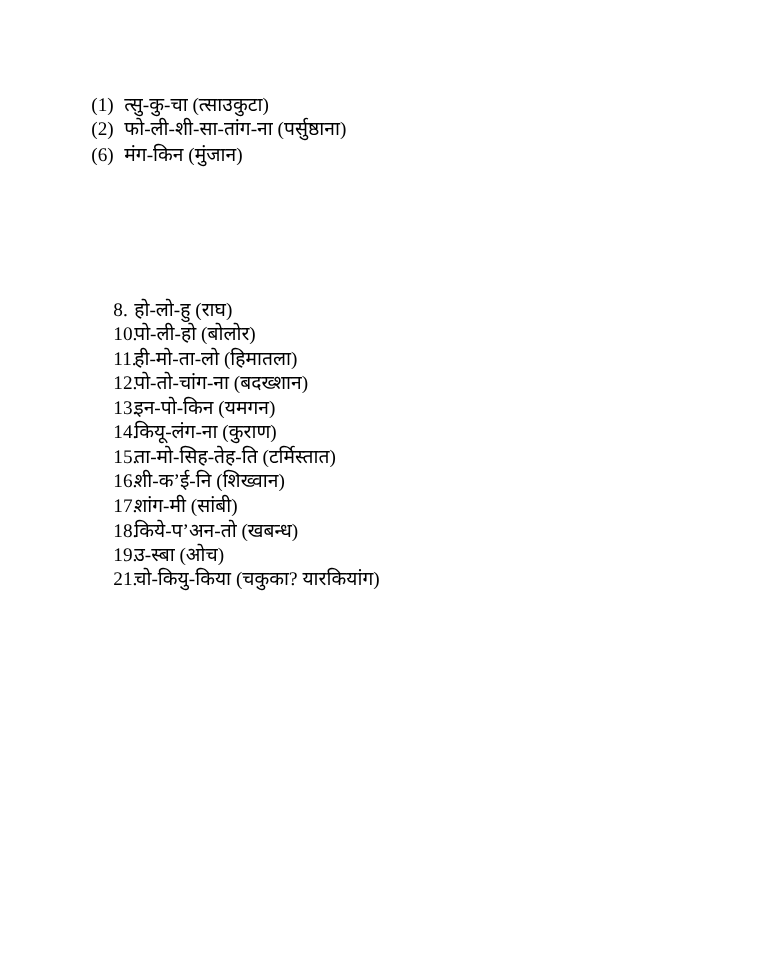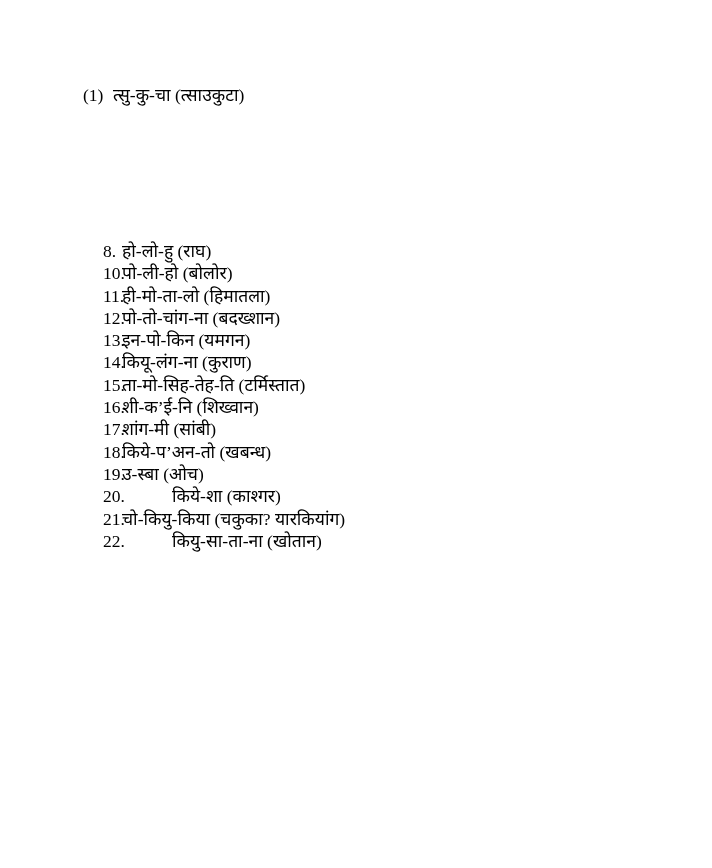--- a/index.html
+++ b/index.html
@@ -19,21 +19,21 @@
   .list-block {
     position: absolute;
     white-space: nowrap;
   }
   .block-1 {
     left: 83px;
     top: 84px;
   }
   .block-2 {
     left: 103px;
-    top: 240px;
+    top: 270px;
     font-family: Liberation Serif, serif;
   }
   .line {
     height: 22.3px;
     line-height: 22.3px;
     font-size: 17.5px;
     color: #000000;
   }
   .block-1 .num {
     display: inline-block;
@@ -47,32 +47,32 @@
     width: 69px;
   }
 </style>
 </head>
 <body>
 
 <div class="page">
 
   <div class="list-block block-1">
     <div class="line"><span class="num">(1)</span><span class="txt">त्सु-कु-चा (त्साउकुटा)</span></div>
+    <div class="line"><span class="num">(2)</span><span class="txt">फो-ली-शी-सा-तांग-ना (पर्सुष्ठाना)</span></div>
+    <div class="line"><span class="num">(6)</span><span class="txt">मंग-किन (मुंजान)</span></div>
   </div>
 
   <div class="list-block block-2">
     <div class="line"><span class="num">8.</span><span class="txt">हो-लो-हु (राघ)</span></div>
     <div class="line"><span class="num">10.</span><span class="txt">पो-ली-हो (बोलोर)</span></div>
     <div class="line"><span class="num">11.</span><span class="txt">ही-मो-ता-लो (हिमातला)</span></div>
     <div class="line"><span class="num">12.</span><span class="txt">पो-तो-चांग-ना (बदख्शान)</span></div>
     <div class="line"><span class="num">13.</span><span class="txt">इन-पो-किन (यमगन)</span></div>
     <div class="line"><span class="num">14.</span><span class="txt">कियू-लंग-ना (कुराण)</span></div>
     <div class="line"><span class="num">15.</span><span class="txt">ता-मो-सिह-तेह-ति (टर्मिस्तात)</span></div>
     <div class="line"><span class="num">16.</span><span class="txt">शी-क’ई-नि (शिख्वान)</span></div>
     <div class="line"><span class="num">17.</span><span class="txt">शांग-मी (सांबी)</span></div>
     <div class="line"><span class="num">18.</span><span class="txt">किये-प’अन-तो (खबन्ध)</span></div>
     <div class="line"><span class="num">19.</span><span class="txt">उ-स्बा (ओच)</span></div>
-    <div class="line tabbed"><span class="num">20.</span><span class="txt">किये-शा (काश्गर)</span></div>
     <div class="line"><span class="num">21.</span><span class="txt">चो-कियु-किया (चकुका? यारकियांग)</span></div>
-    <div class="line tabbed"><span class="num">22.</span><span class="txt">कियु-सा-ता-ना (खोतान)</span></div>
   </div>
 
 </div>
 
 </body></html>

